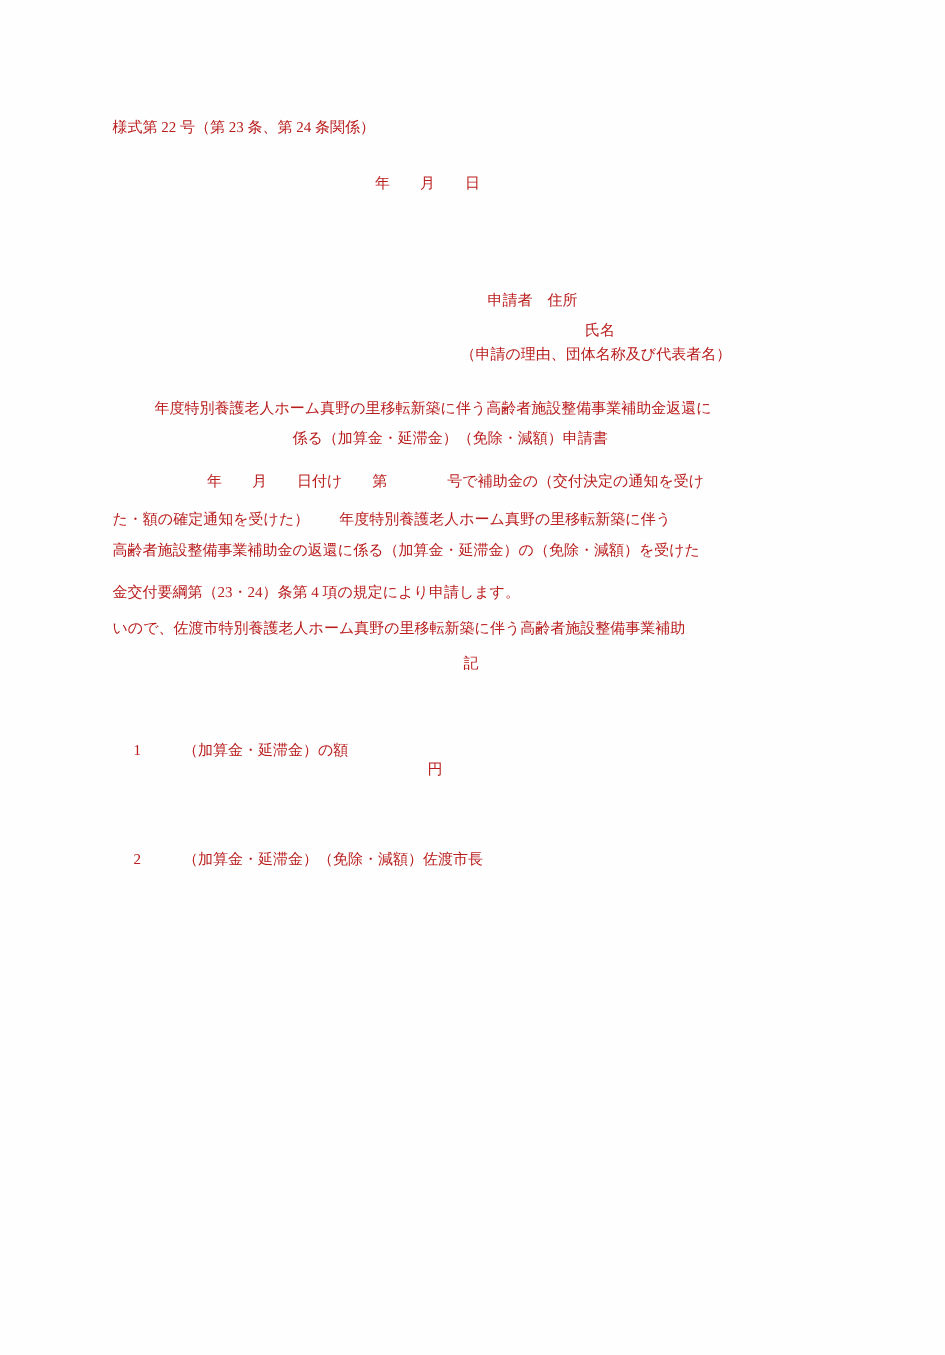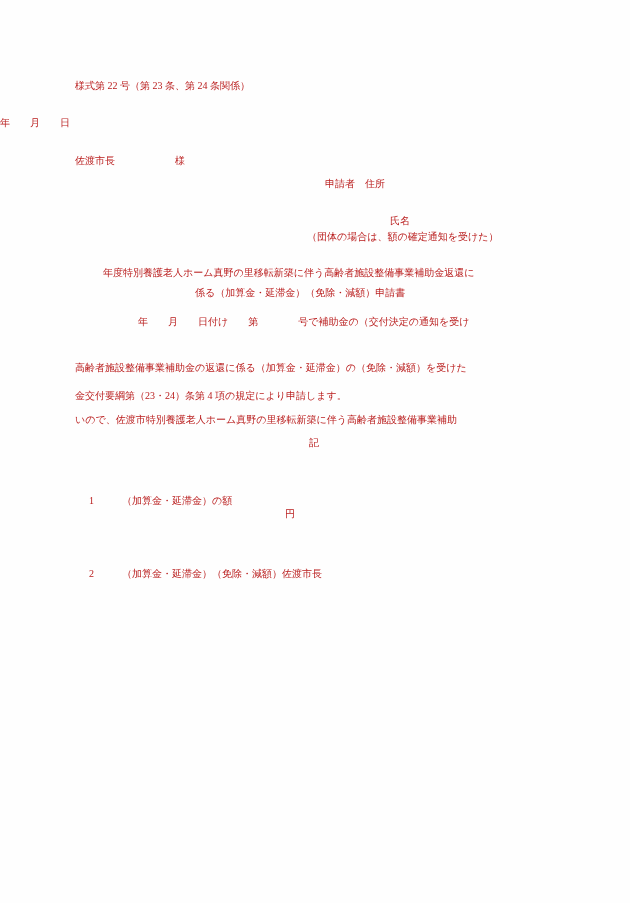--- a/index.html
+++ b/index.html
@@ -14,52 +14,52 @@
     overflow: hidden;
   }
   .line {
     position: absolute;
     white-space: pre;
     line-height: 20px;
   }
   .right-align {
     left: 0;
     right: 60px;
-    text-align: left;
+    text-align: center;
   }
   .center-align {
     left: 75px;
     width: 478px;
     text-align: center;
   }
   .item-label { margin-left: 28px; }
 </style>
 </head>
 <body>
 
 <div class="page">
 
   <div class="line" style="left:75px; top:76px;">様式第 22 号（第 23 条、第 24 条関係）</div>
 
   <div class="line right-align" style="top:113px;">年　　月　　日</div>
 
-  <div class="line" style="left:75px; top:151px;">佐渡市長　　　　　　様</div>
 
-  <div class="line" style="left:325px; top:174px;">申請者　住所</div>
+  <div class="line" style="left:325px; top:191px;">申請者　住所</div>
 
   <div class="line" style="left:390px; top:211px;">氏名</div>
 
-  <div class="line" style="left:307px; top:227px;">（団体の場合は、額の確定通知を受けた）</div>
+  <div class="line" style="left:307px; top:227px;">（申請の理由、団体名称及び代表者名）</div>
 
   <div class="line" style="left:195px; top:283px;">係る（加算金・延滞金）（免除・減額）申請書</div>
 
   <div class="line" style="left:103px; top:263px;">年度特別養護老人ホーム真野の里移転新築に伴う高齢者施設整備事業補助金返還に</div>
 
   <div class="line" style="left:138px; top:312px;">年　　月　　日付け　　第　　　　号で補助金の（交付決定の通知を受け</div>
 
+  <div class="line" style="left:75px; top:337px;">た・額の確定通知を受けた）　　年度特別養護老人ホーム真野の里移転新築に伴う</div>
 
   <div class="line" style="left:75px; top:358px;font-family:Liberation Serif, serif;">高齢者施設整備事業補助金の返還に係る（加算金・延滞金）の（免除・減額）を受けた</div>
 
   <div class="line" style="left:75px; top:378px;margin-top:32px;">いので、佐渡市特別養護老人ホーム真野の里移転新築に伴う高齢者施設整備事業補助</div>
 
   <div class="line" style="left:75px; top:386px;">金交付要綱第（23・24）条第 4 項の規定により申請します。</div>
 
   <div class="line center-align" style="top:433px;">記</div>
 
   <div class="line" style="left:79px; top:471px;font-family:Liberation Serif, serif;">

